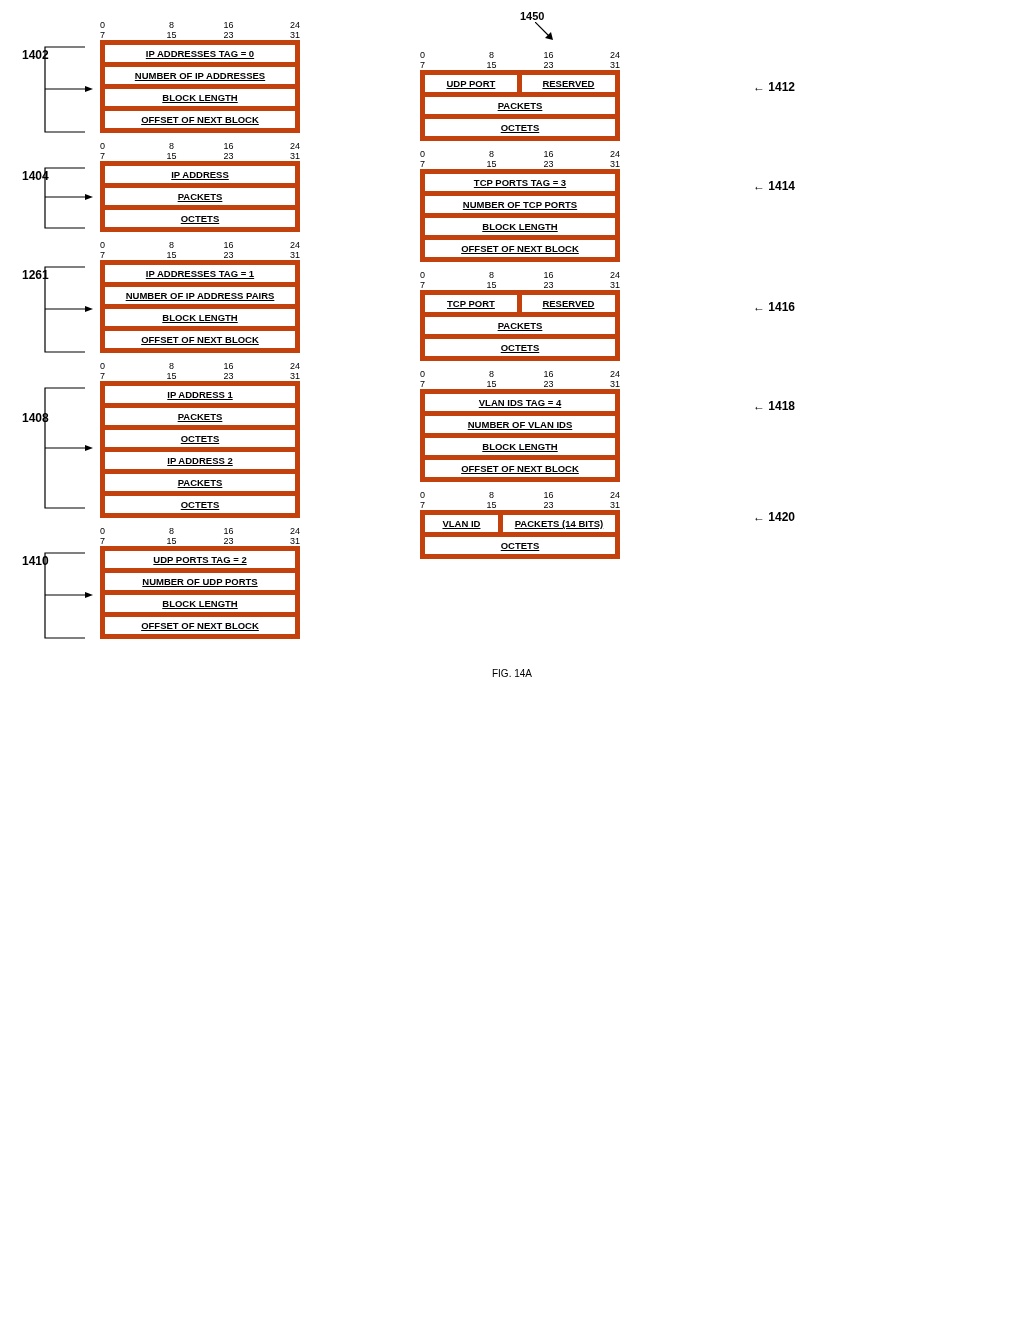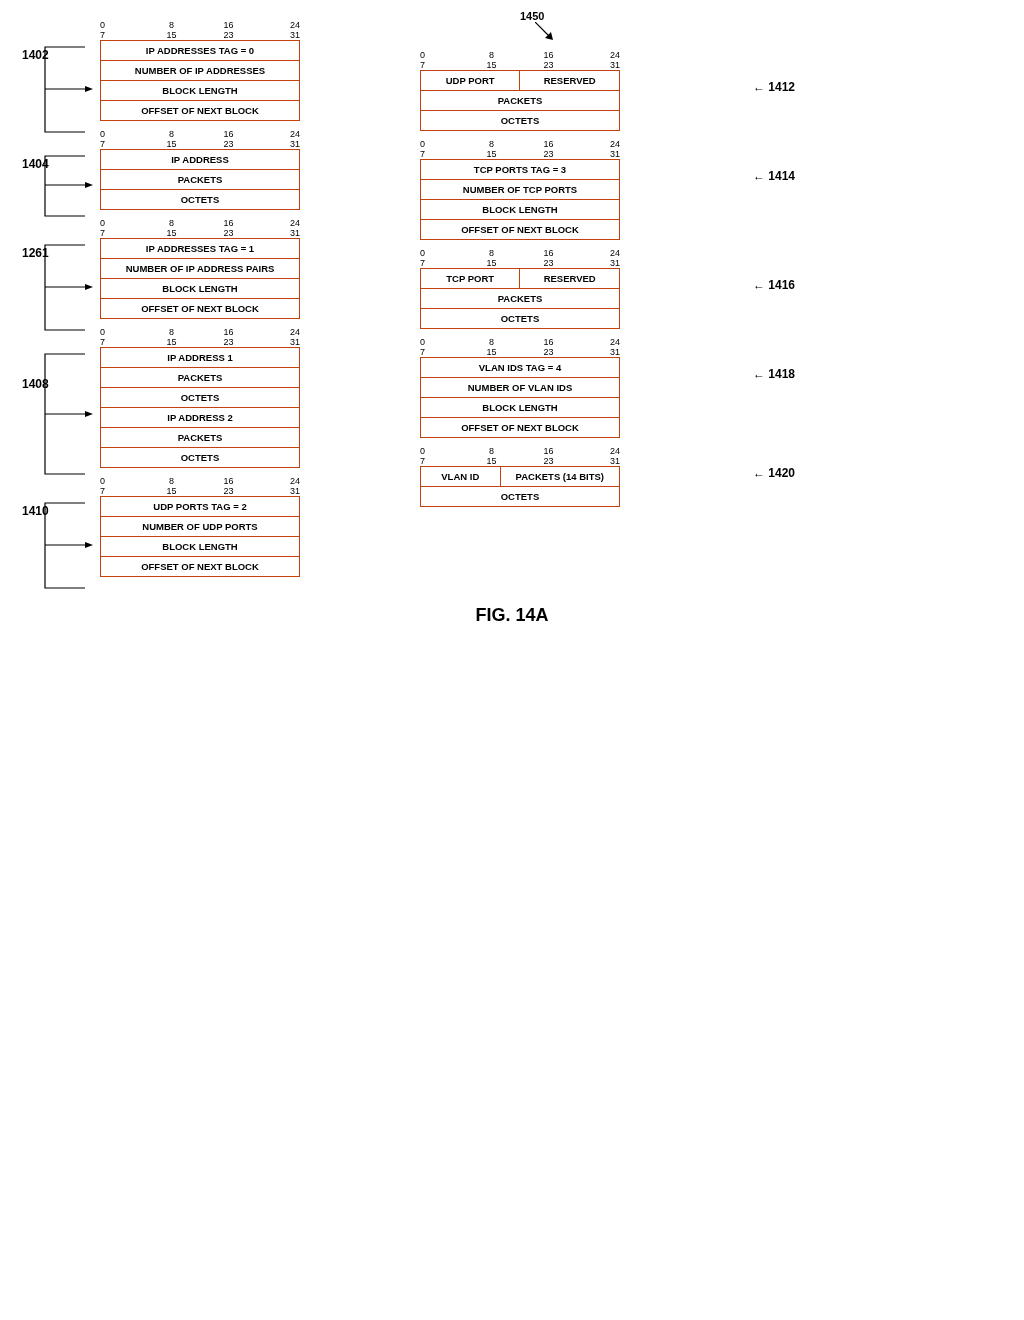--- a/index.html
+++ b/index.html
@@ -70,25 +70,26 @@
     }
     .bnum-row2 span:first-child { text-align: left; }
     .bnum-row2 span:last-child { text-align: right; }
 
     .bt {
       border-collapse: collapse;
       width: 200px;
       font-size: 9.5px;
     }
     .bt td {
-      border: 1px solid #c2410c;
+      border: 5px solid #c2410c;
       text-align: center;
       font-weight: bold;
       padding: 3px 1px;
       height: 20px;
+      text-decoration: underline;
     }
 
     .ref-label {
       position: absolute;
       font-size: 12px;
       font-weight: bold;
       white-space: nowrap;
     }
 
   </style>
@@ -511,16 +512,16 @@
               </tr>
         </tbody>
           </table>
         <span class="ref-label" style="right:-55px; top:20px;">← 1420</span>
       </div>
 
     </div>
   </div>
 
   <div style="text-align:center; margin-top:10px; padding-bottom:20px;">
-    <span style="font-size:18px; font-weight:bold;">FIG. 14A</span>
+    <span style="font-size:10px; font-weight:normal;">FIG. 14A</span>
   </div>
 
 </div>
 
 </body></html>

